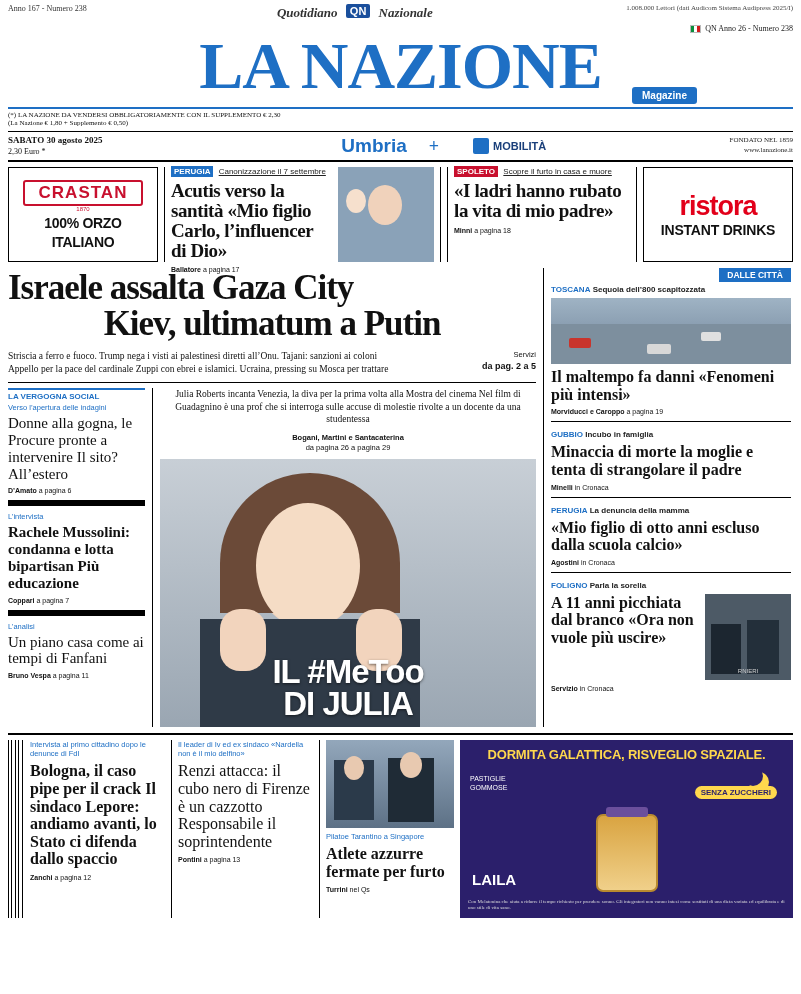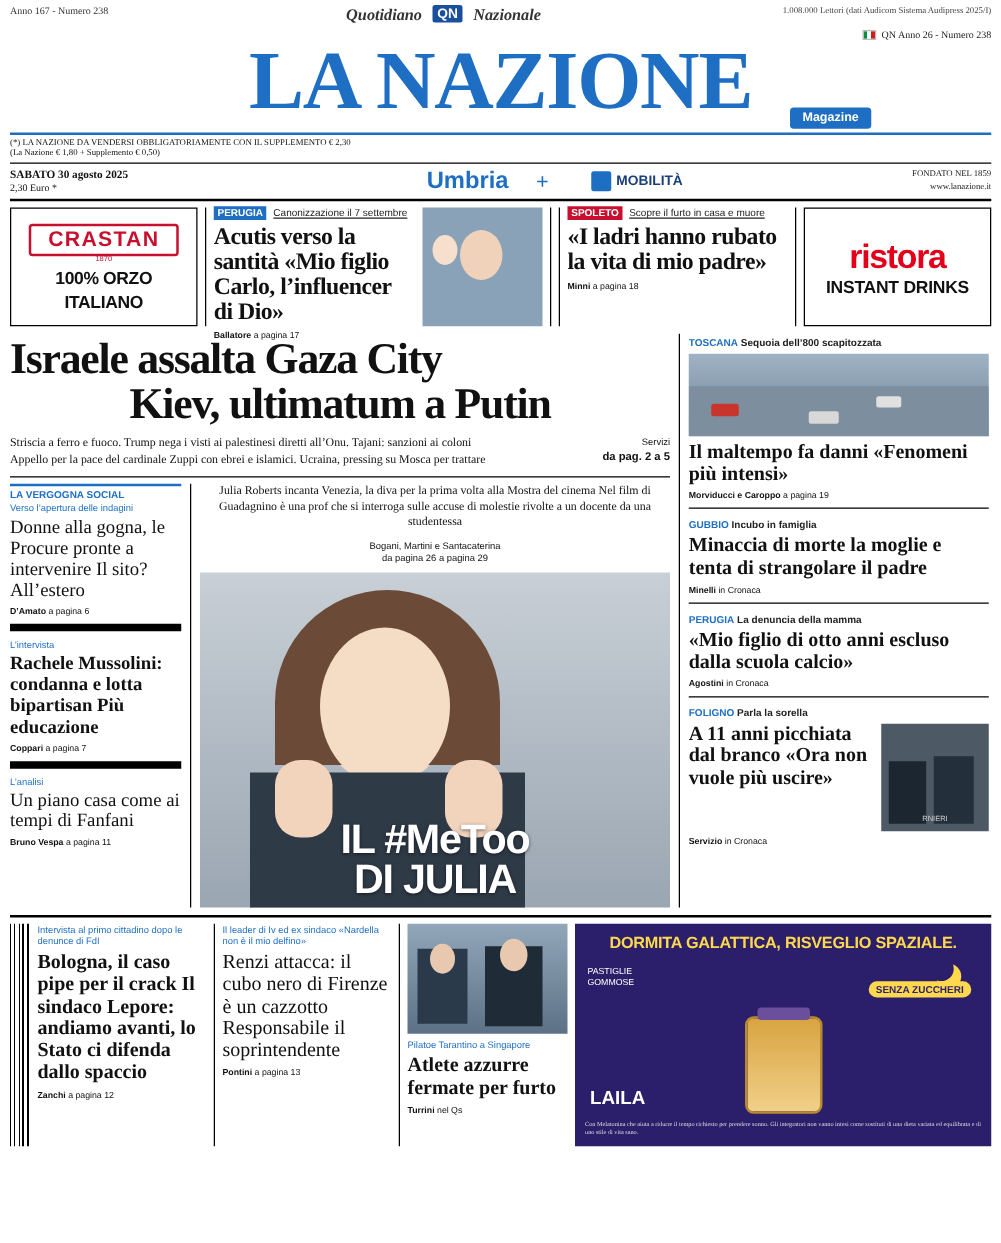--- a/index.html
+++ b/index.html
@@ -283,40 +283,43 @@
             <div class="sig">
               <span style="font-weight:bold">Bruno Vespa</span>
               <span>a pagina 11</span>
             </div>
           </div>
         </div>
 
         <div class="juliacol">
           <div class="julia-cap">Julia Roberts incanta Venezia, la diva per la prima volta alla Mostra del cinema Nel film di Guadagnino è una prof che si interroga sulle accuse di molestie rivolte a un docente da una studentessa</div>
           <div class="julia-sig">
-            <span style="font-weight:normal">Bogani, Martini e Santacaterina</span><br>
+            <span style="font-weight:bold">Bogani, Martini e Santacaterina</span><br>
             <span>da pagina 26 a pagina 29</span>
           </div>
           <div class="julia-photo">
             <div class="face" style="width:112px;height:136px;left:92px;top:34px;background:#f2d4bd;"></div>
             <div style="position:absolute;left:60px;top:14px;width:180px;height:140px;background:#6b4a38;border-radius:90px 90px 0 0;"></div>
             <div class="face" style="width:104px;height:126px;left:96px;top:44px;background:#f5dcc5;"></div>
             <div style="position:absolute;left:40px;top:160px;width:220px;height:120px;background:#2f3a47;"></div>
             <div class="face" style="width:46px;height:62px;left:60px;top:150px;background:#f2d4bd;border-radius:20px;"></div>
             <div class="face" style="width:46px;height:62px;left:196px;top:150px;background:#f2d4bd;border-radius:20px;"></div>
             <div class="overlay-title">
               <div>IL #MeToo</div>
               <div>DI JULIA</div>
             </div>
           </div>
         </div>
       </div>
     </div>
 
     <div class="rightcol">
+      <div style="overflow:hidden;">
+        <span class="dalle-tab">DALLE CITTÀ</span>
+      </div>
 
       <div style="clear:both">
         <div class="r-kicker">
           <b>TOSCANA</b>
           <i>Sequoia dell’800 scapitozzata</i>
         </div>
         <div class="r-photo">
           <div style="position:absolute;left:0;right:0;top:26px;height:40px;background:#7d8f9e;"></div>
           <div style="position:absolute;left:18px;top:40px;width:22px;height:10px;background:#c9342c;border-radius:2px;"></div>
           <div style="position:absolute;left:96px;top:46px;width:24px;height:10px;background:#d8d8d8;border-radius:2px;"></div>

